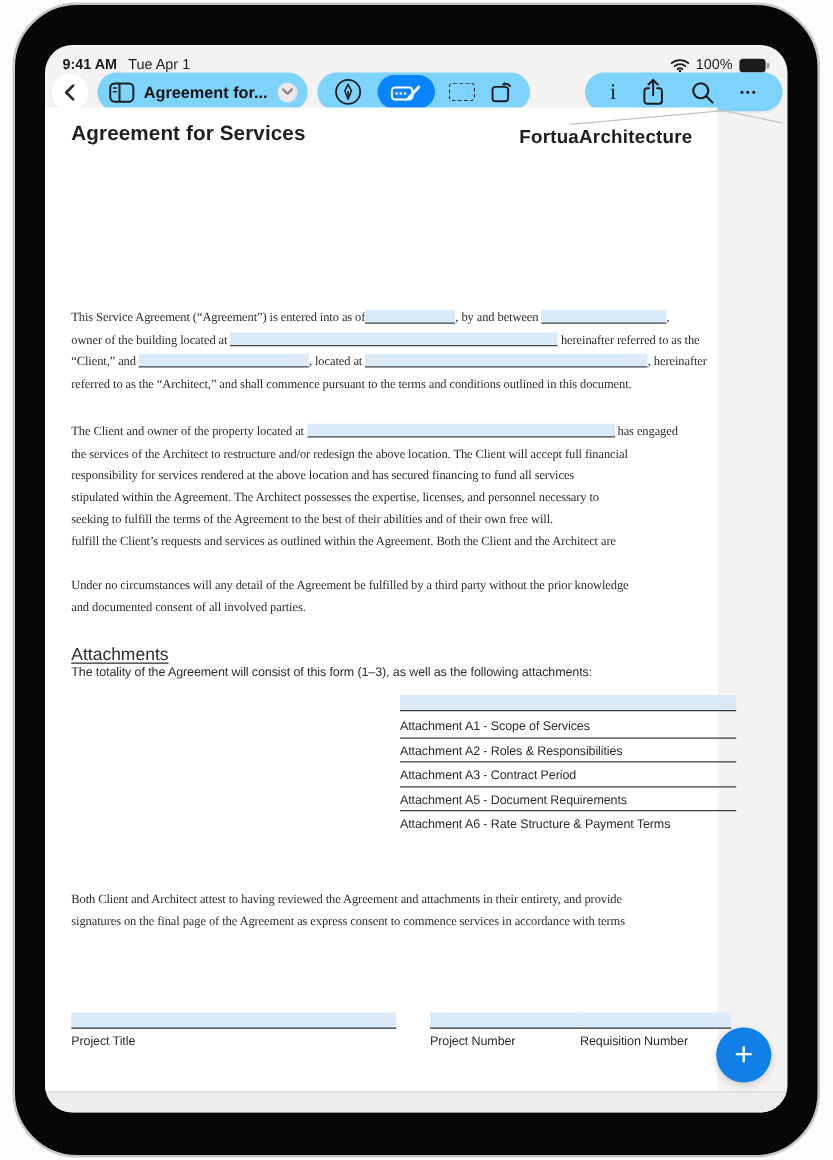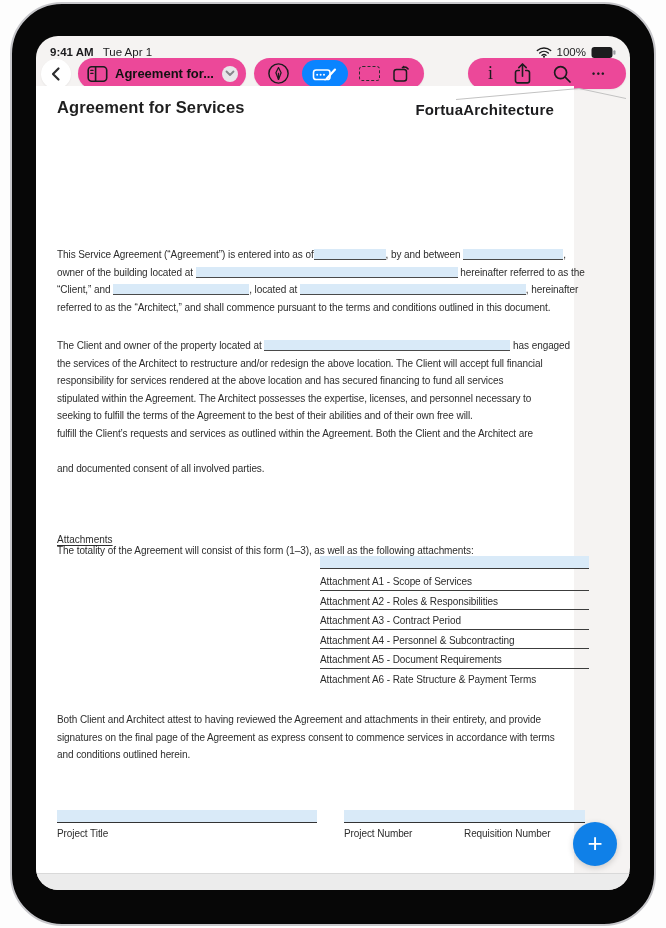--- a/index.html
+++ b/index.html
@@ -30,21 +30,21 @@
   .sb-left{display:flex;gap:9px;align-items:center;}
   .sb-left .t{font-weight:700;}
   .sb-left .d{font-weight:500;}
   .sb-right{display:flex;gap:5px;align-items:center;font-weight:500;}
 
   
   .toolbar{position:absolute;left:0;top:22px;width:100%;height:38px;}
   .circle-btn{position:absolute;left:5px;top:1px;width:30px;height:30px;border:none;
     border-radius:50%;background:#fff;box-shadow:0 1px 2px rgba(0,0,0,.06);
     display:flex;align-items:center;justify-content:center;cursor:pointer;}
-  .pill{position:absolute;top:0;height:31px;background:#ec4899;border-radius:16px;
+  .pill{position:absolute;top:0;height:31px;background:#7dd3fc;border-radius:16px;
     box-shadow:0 1px 2px rgba(0,0,0,.06);display:flex;align-items:center;}
   .title-pill{left:42px;width:168px;padding:0 8px 0 9px;gap:7px;}
   .title-text{font-size:13px;font-weight:700;color:#111;white-space:nowrap;}
   .chev-circle{width:16px;height:16px;border-radius:50%;background:#e8e7ea;
     display:flex;align-items:center;justify-content:center;margin-left:auto;}
   .tools-pill{left:218px;width:170px;justify-content:space-around;padding:0 6px;}
   .tool{border:none;background:transparent;display:flex;align-items:center;
     justify-content:center;cursor:pointer;height:31px;}
   .tool.selected{background:var(--accent);border-radius:14px;width:46px;height:27px;}
   .dashed-rect{display:block;width:21px;height:15px;border:1.6px dashed #2c2c2e;border-radius:3.5px;}
@@ -56,29 +56,29 @@
 
   
   .page{position:absolute;left:0;top:50px;width:538px;height:787px;background:#fff;
     color:var(--doc-text);}
   .roof{position:absolute;left:419px;top:0;}
   .doc-heading{position:absolute;left:21px;top:12px;font-size:16.5px;font-weight:700;
     color:#1f1f1f;letter-spacing:.1px;}
   .logo{position:absolute;right:20px;top:15px;font-size:15px;font-weight:600;
     color:#1c1c1e;letter-spacing:.2px;}
 
-  .para{position:absolute;left:21px;width:560px;}
+  .para{position:absolute;left:21px;width:560px;font-family:Liberation Serif, serif;}
   .line{height:17.5px;line-height:17.5px;font-size:10px;letter-spacing:-0.08px;
     white-space:nowrap;}
   .blank{display:inline-block;height:11px;background:var(--field-fill);
     border-bottom:1px solid #4a4a4a;vertical-align:-2px;}
 
-  .attach-heading{position:absolute;left:21px;top:448px;font-size:10px;
+  .attach-heading{position:absolute;left:21px;top:429px;font-size:14px;
     text-decoration:underline;text-underline-offset:2px;}
-  .attach-intro{position:absolute;left:21px;top:459px;font-size:10px;letter-spacing:-0.08px;}
+  .attach-intro{position:absolute;left:21px;top:447px;font-size:10px;letter-spacing:-0.08px;}
 
   .attach-table{position:absolute;left:284px;top:470px;width:269px;}
   .attach-field-row{height:13px;background:var(--field-fill);
     border-bottom:1px solid var(--line-dark);margin-bottom:2px;}
   .attach-row{height:19.5px;line-height:21px;font-size:10px;letter-spacing:-0.08px;
     border-bottom:1px solid var(--line-dark);}
   .attach-row:last-child{border-bottom:none;}
 
   .field{position:absolute;top:724px;}
   .field-box{height:13px;background:var(--field-fill);
@@ -215,37 +215,36 @@
           </div>
           <div class="para" style="top: 251px;">
             <div class="line"><span>The Client and owner of the property located at </span><span class="blank" style="width: 246px;"></span><span> has engaged</span></div>
             <div class="line"><span>the services of the Architect to restructure and/or redesign the above location. The Client will accept full financial</span></div>
             <div class="line"><span>responsibility for services rendered at the above location and has secured financing to fund all services</span></div>
             <div class="line"><span>stipulated within the Agreement. The Architect possesses the expertise, licenses, and personnel necessary to</span></div>
             <div class="line"><span>seeking to fulfill the terms of the Agreement to the best of their abilities and of their own free will.</span></div>
             <div class="line"><span>fulfill the Client’s requests and services as outlined within the Agreement. Both the Client and the Architect are</span></div>
           </div>
           <div class="para" style="top: 374px;">
+            <div class="line"><span>Under no circumstances will any detail of the Agreement be fulfilled by a third party without the prior knowledge</span></div>
             <div class="line"><span>and documented consent of all involved parties.</span></div>
           </div>
           <div class="para" style="top: 625px;">
             <div class="line"><span>Both Client and Architect attest to having reviewed the Agreement and attachments in their entirety, and provide</span></div>
             <div class="line"><span>signatures on the final page of the Agreement as express consent to commence services in accordance with terms</span></div>
-            <div class="line"><span>and conditions outlined herein.</span></div>
           </div>
         </div>
 
       <div class="attach-heading">Attachments</div>
       <div class="attach-intro">The totality of the Agreement will consist of this form (1–3), as well as the following attachments:</div>
       <div class="attach-table" id="attach-table">
           <div class="attach-field-row"></div>
           <div class="attach-row">Attachment A1 - Scope of Services</div>
           <div class="attach-row">Attachment A2 - Roles &amp; Responsibilities</div>
           <div class="attach-row">Attachment A3 - Contract Period</div>
-          <div class="attach-row">Attachment A4 - Personnel &amp; Subcontracting</div>
           <div class="attach-row">Attachment A5 - Document Requirements</div>
           <div class="attach-row">Attachment A6 - Rate Structure &amp; Payment Terms</div>
         </div>
 
       <div id="fields">
           <div class="field" style="left: 21px; width: 260px;">
             <div class="field-box"></div>
             <div class="field-label">Project Title</div>
           </div>
           <div class="field" style="left: 308px; width: 122px;">

